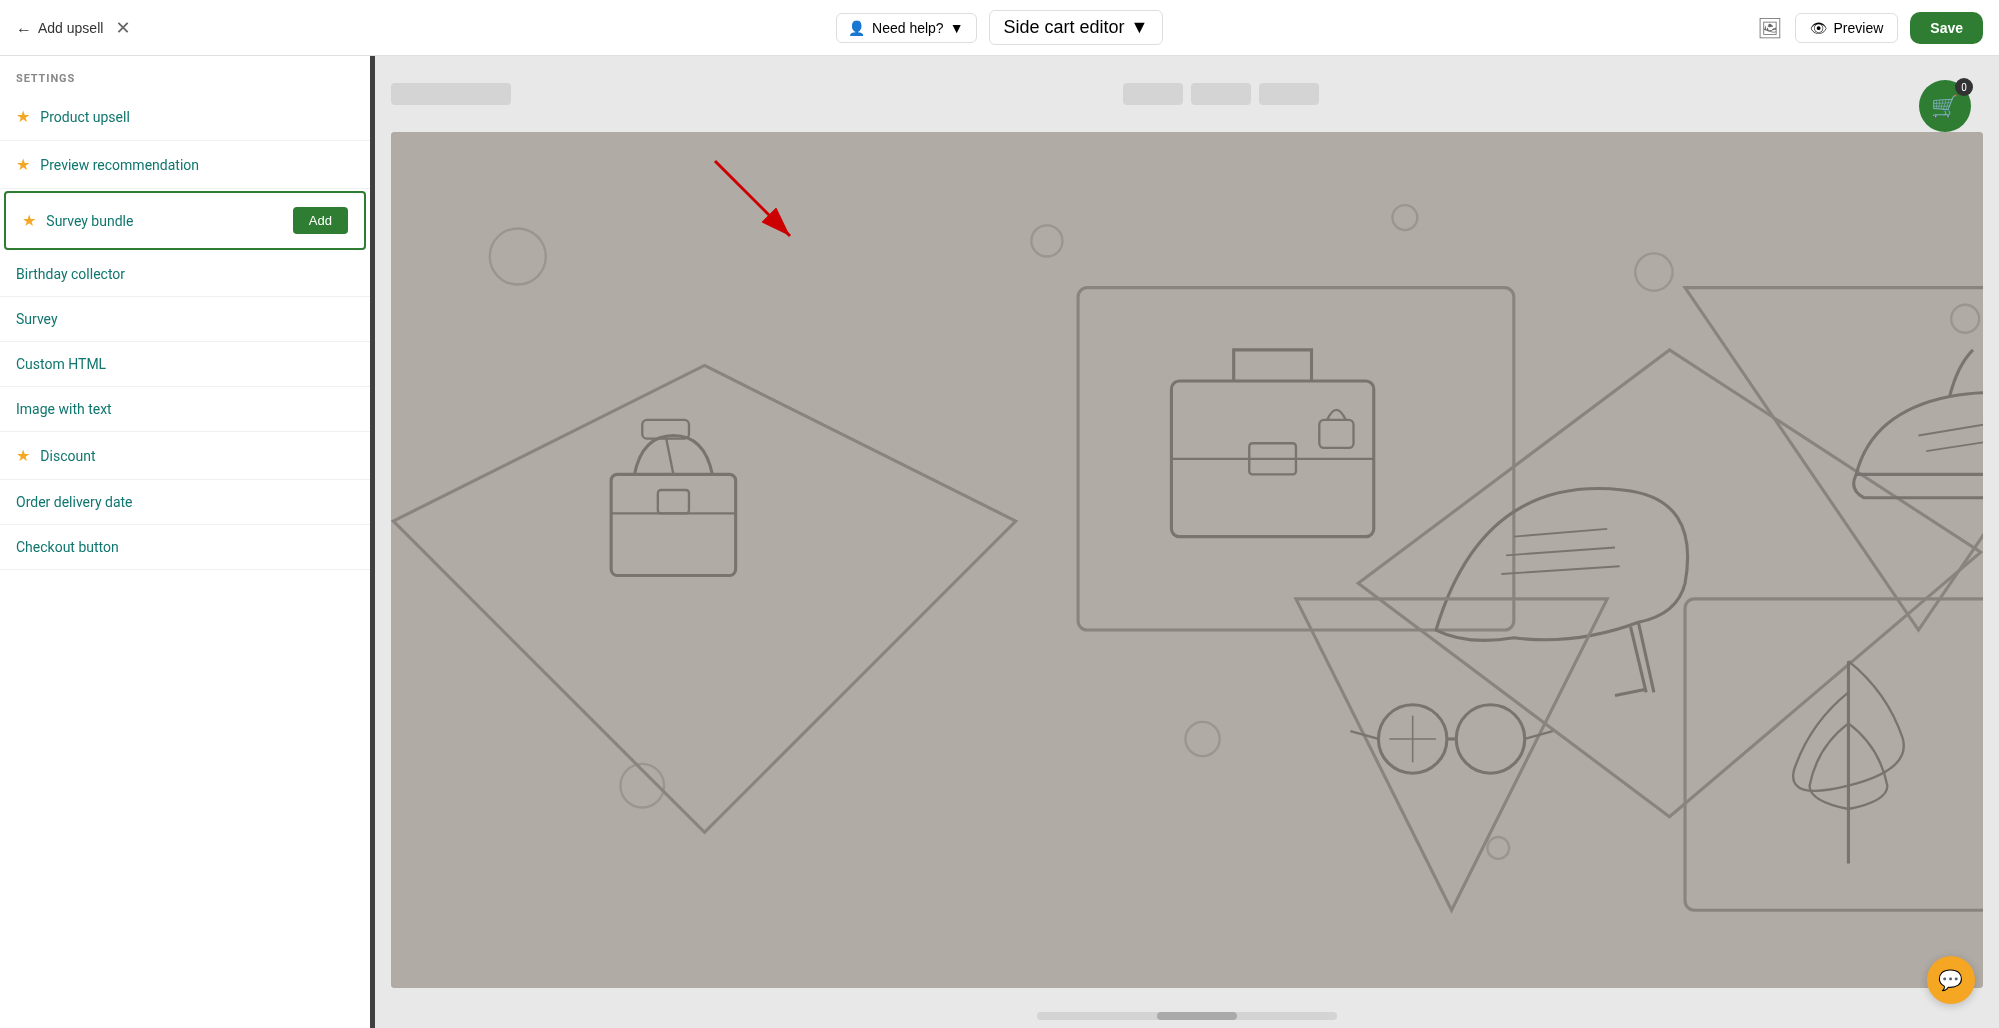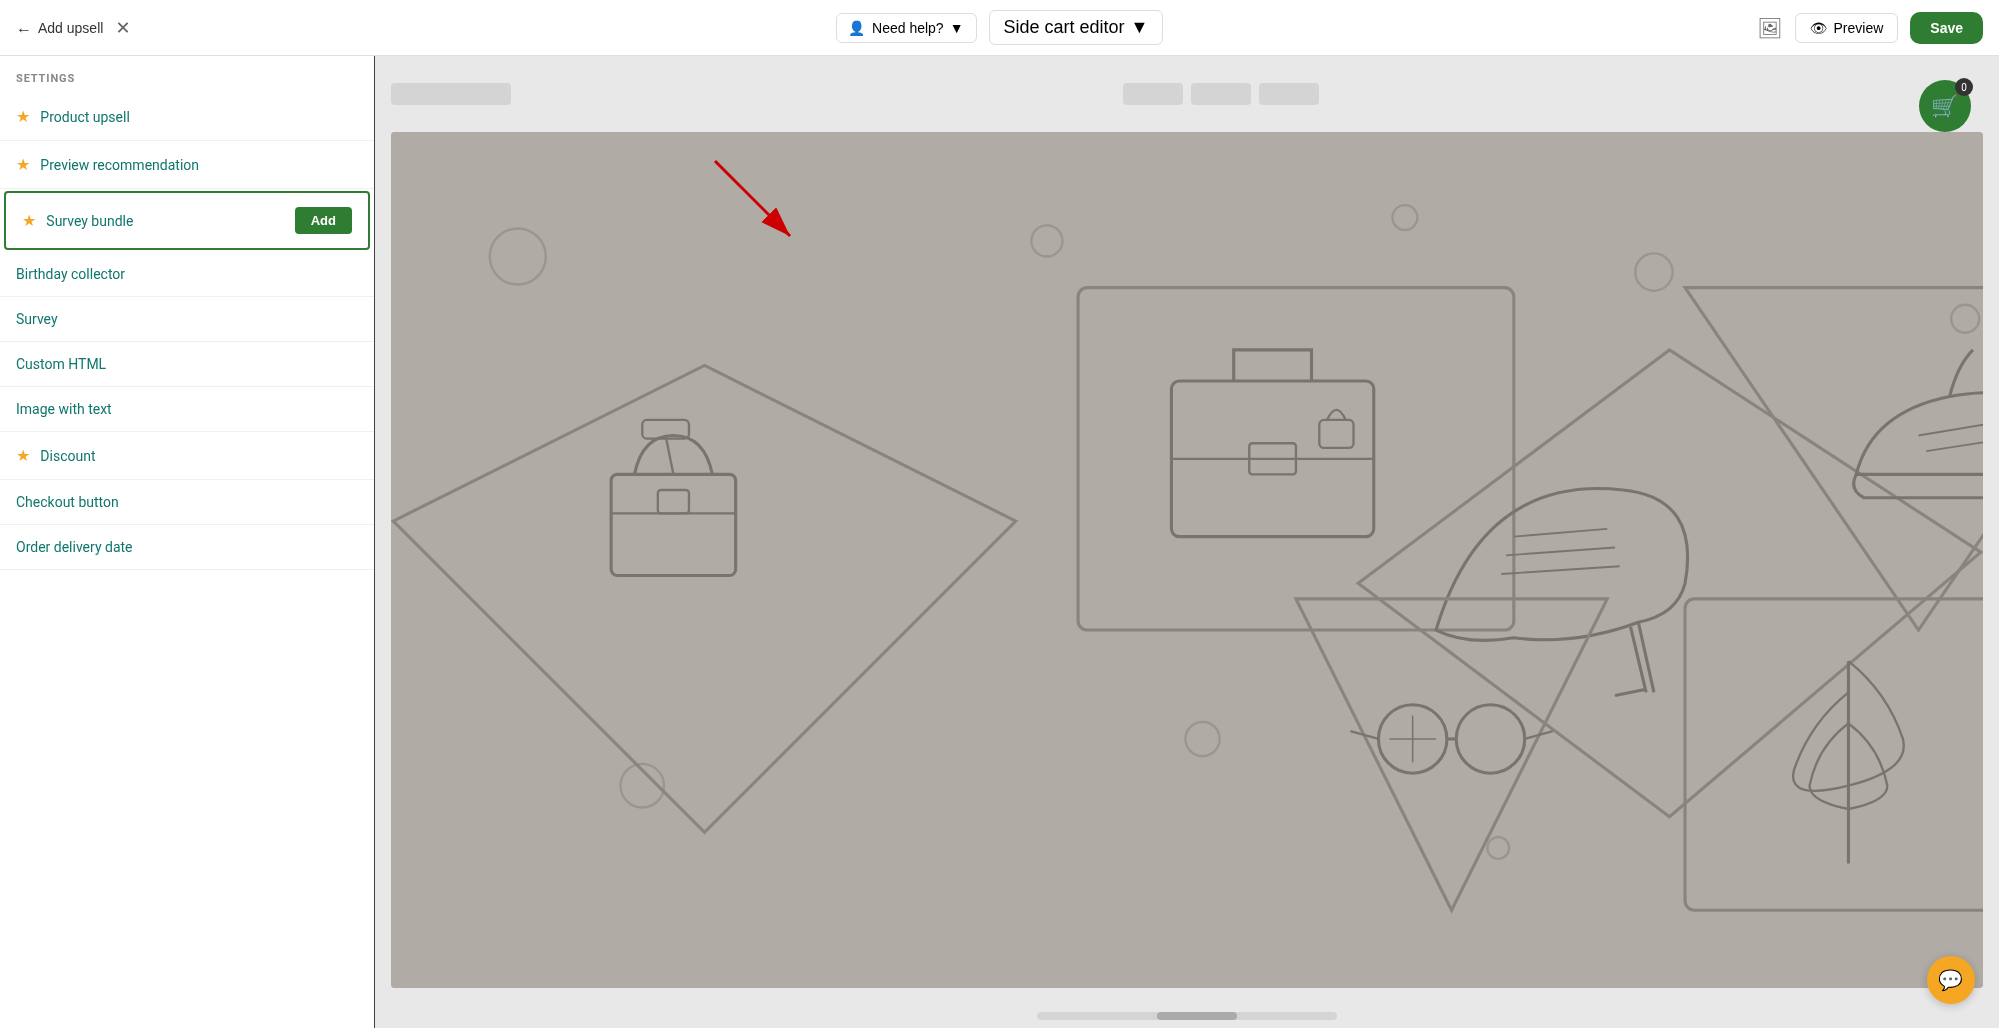--- a/index.html
+++ b/index.html
@@ -19,31 +19,31 @@
     .editor-btn { display: flex; align-items: center; gap: 6px; border: 1px solid #ddd; border-radius: 6px; padding: 6px 14px; font-size: 18px; cursor: pointer; background: #fff; }
     .topbar-right { display: flex; align-items: center; gap: 12px; flex: 1; justify-content: flex-end; }
     .monitor-icon { font-size: 20px; color: #666; cursor: pointer; }
     .preview-btn { display: flex; align-items: center; gap: 6px; border: 1px solid #ddd; border-radius: 6px; padding: 6px 14px; font-size: 14px; cursor: pointer; background: #fff; }
     .save-btn { background: #2e7d32; color: #fff; border: none; border-radius: 10px; padding: 8px 20px; font-size: 14px; font-weight: 600; cursor: pointer; }
 
     
     .main-layout { display: flex; flex: 1; overflow: hidden; }
 
     
-    .sidebar { width: 375px; background: #fff; border-right: 1px solid #404040; display: flex; flex-direction: column; overflow-y: auto; }
+    .sidebar { width: 375px; background: #fff; border-right: 5px solid #404040; display: flex; flex-direction: column; overflow-y: auto; }
     .sidebar-section-label { font-size: 11px; font-weight: 700; color: #888; letter-spacing: 0.08em; padding: 16px 16px 8px; }
     .widget-item {
       display: flex; align-items: center; padding: 14px 16px; cursor: pointer; border-bottom: 1px solid #f0f0f0; position: relative;
     }
     .widget-item.active { border: 2px solid #2e7d32; border-radius: 4px; margin: 2px 4px; }
     .star-icon { color: #f5a623; font-size: 16px; margin-right: 10px; }
     .widget-label { font-size: 14px; color: #0f766e; flex: 1; }
     .add-btn {
       background: #2e7d32; color: #fff; border: none; border-radius: 4px;
-      padding: 6px 16px; font-size: 13px; font-weight: 700; cursor: pointer;
+      padding: 6px 16px; font-size: 13px; font-weight: 400; cursor: pointer;
     }
 
     
     .arrow-container {
       position: absolute; top: 95px; left: 320px; pointer-events: none; z-index: 20;
     }
     .arrow-svg { overflow: visible; }
 
     
     .content-area { flex: 1; display: flex; flex-direction: column; overflow: hidden; background: #e8e8e8; position: relative; }
@@ -151,25 +151,25 @@
     <div class="widget-item">
       <span class="widget-label">Image with text</span>
     </div>
 
     <div class="widget-item">
       <span class="star-icon">★</span>
       <span class="widget-label">Discount</span>
     </div>
 
     <div class="widget-item">
+      <span class="widget-label">Order delivery date</span>
+    </div>
+
+    <div class="widget-item">
       <span class="widget-label">Checkout button</span>
-    </div>
-
-    <div class="widget-item">
-      <span class="widget-label">Order delivery date</span>
     </div>
   </div>
 
   <div class="content-area">
 
     <div class="arrow-container">
       <svg class="arrow-svg" width="120" height="120" viewBox="0 0 120 120">
         <defs>
           <marker id="arrowhead" markerWidth="10" markerHeight="7" refX="10" refY="3.5" orient="auto">
             <polygon points="0 0, 10 3.5, 0 7" fill="#cc0000"></polygon>

